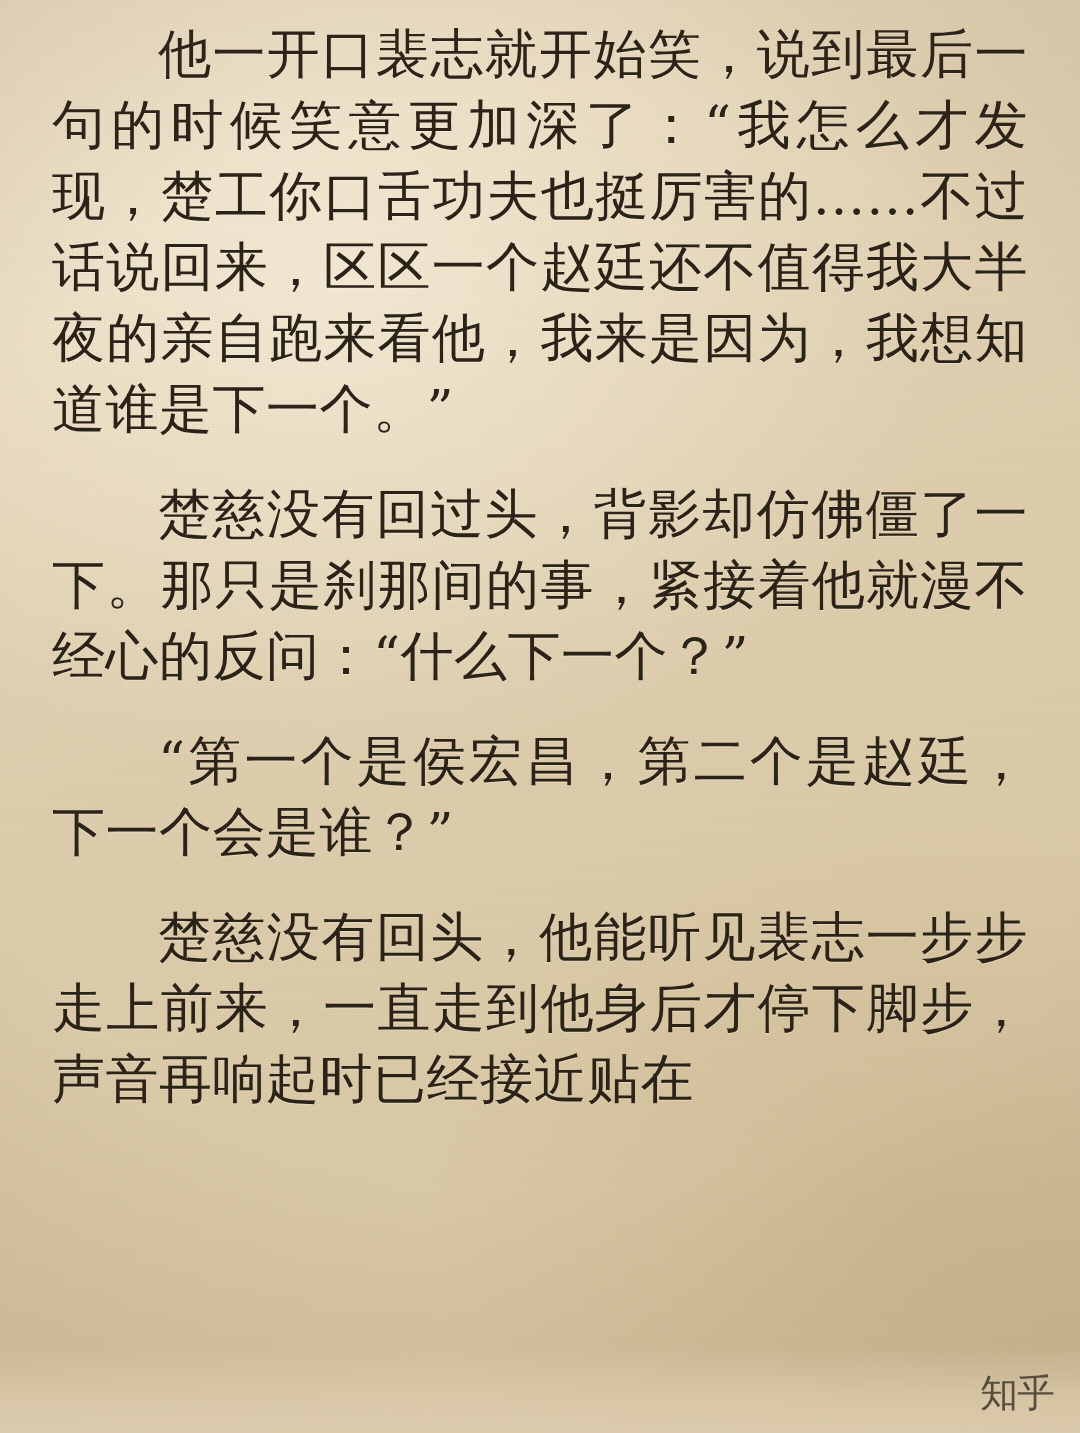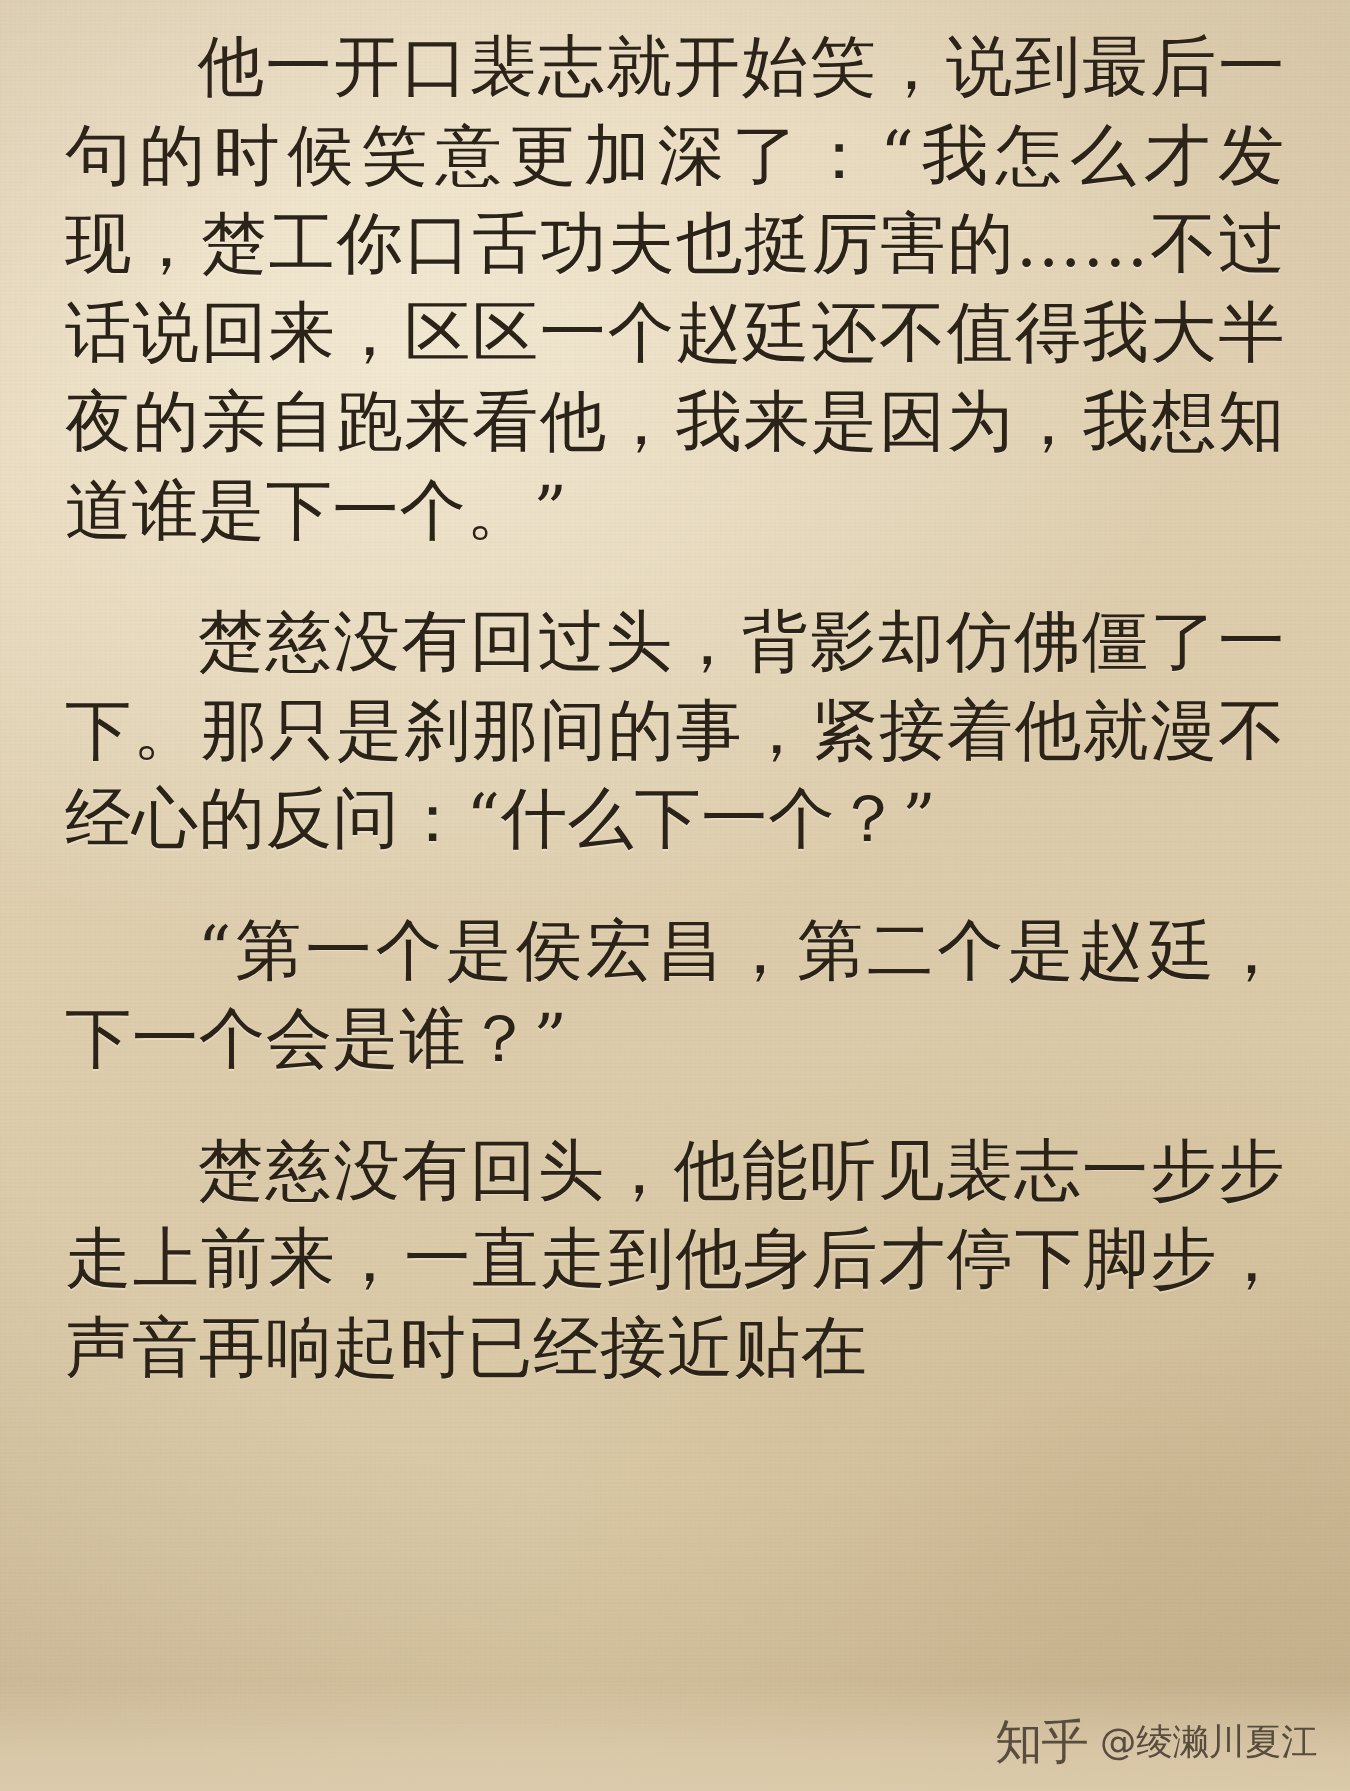--- a/index.html
+++ b/index.html
@@ -102,16 +102,15 @@
     <p class="para">“第一个是侯宏昌，第二个是赵廷，下一个会是谁？”</p>
     <p class="para">楚慈没有回头，他能听见裴志一步步走上前来，一直走到他身后才停下脚步，声音再响起时已经接近贴在</p>
   </div>
 
   <div id="grain"></div>
   <div id="vignette"></div>
   <div class="fade-bottom"></div>
 
   <div id="watermark">
     <span class="zhihu-logo">知乎</span>
-    <span class="handle">@绫濑川夏江</span>
   </div>
 
 </div>
 
 </body></html>

